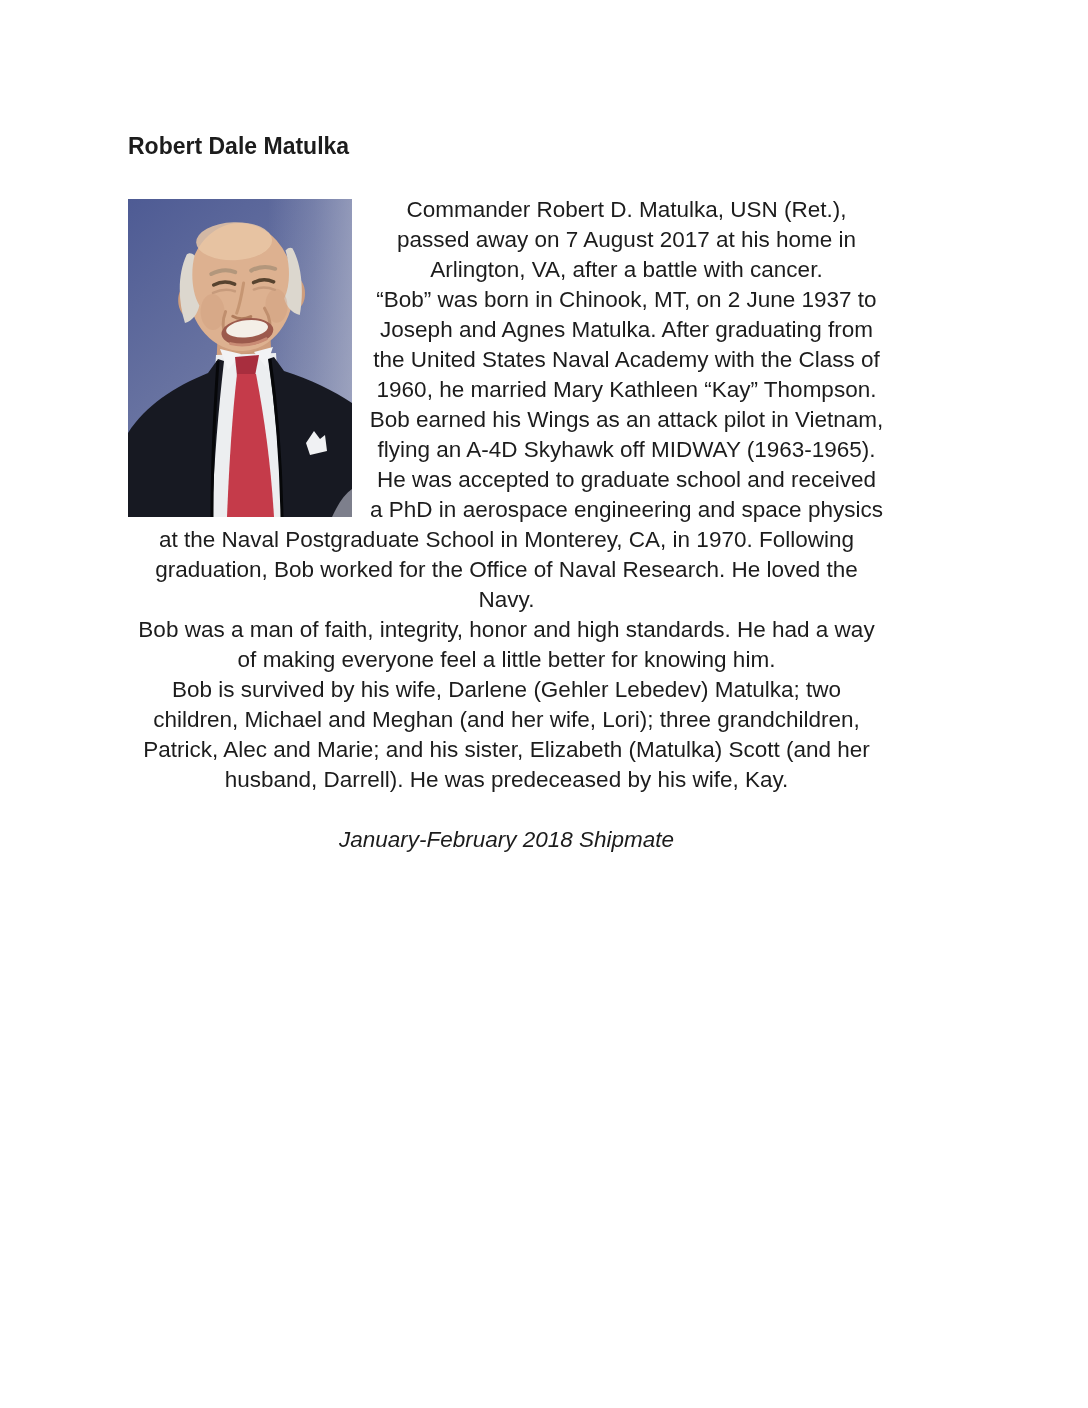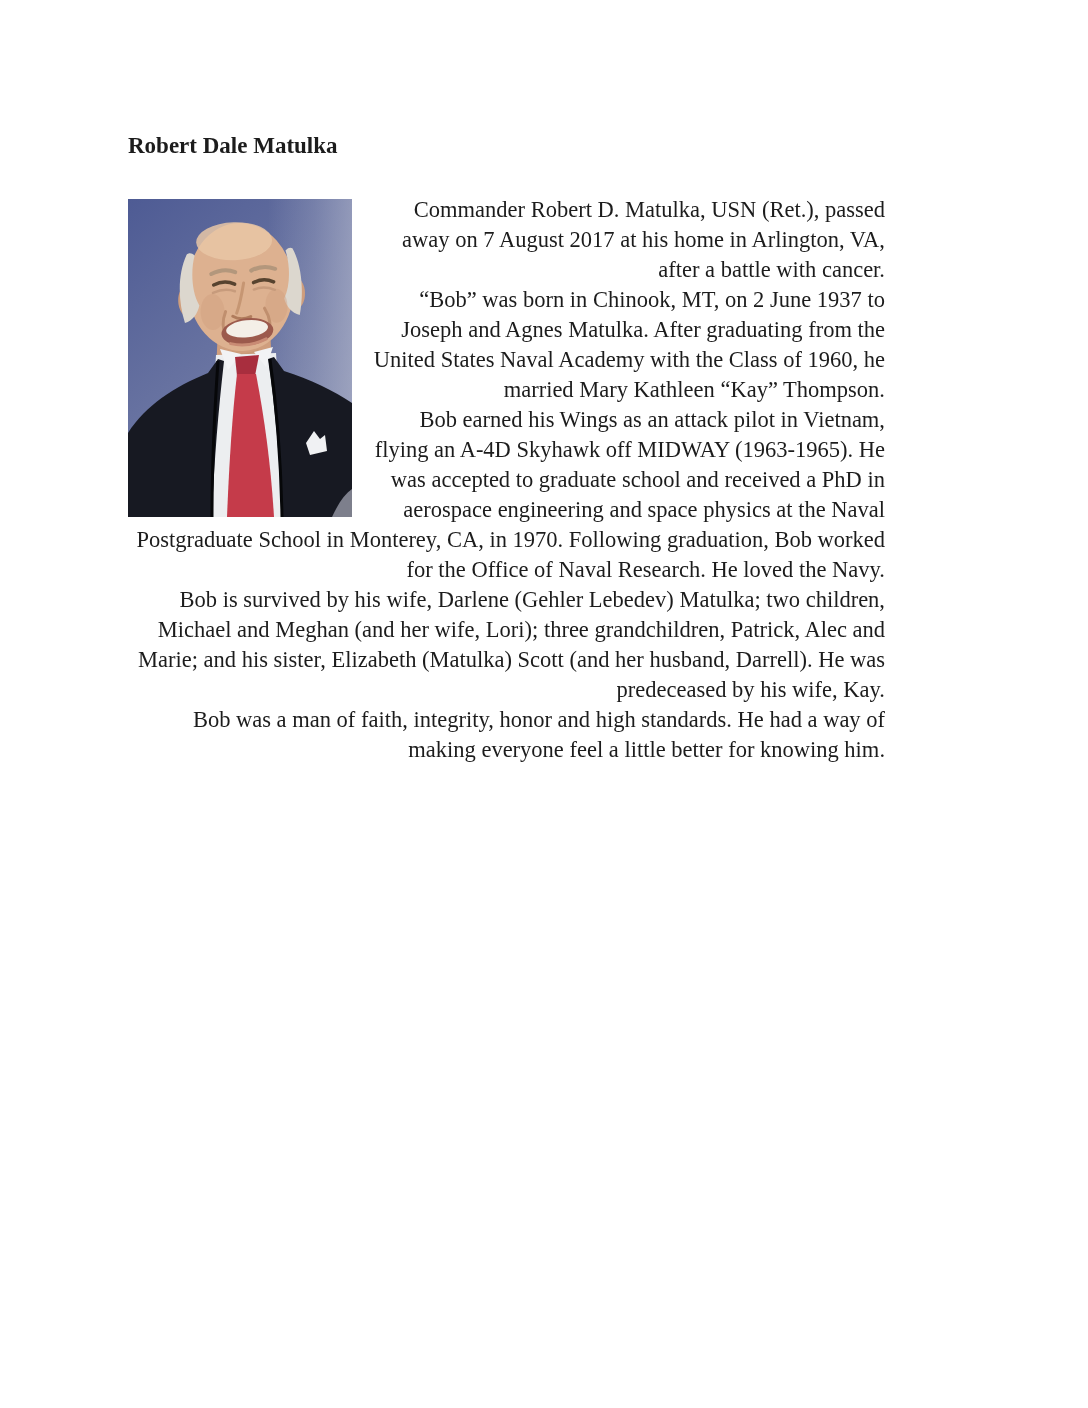--- a/index.html
+++ b/index.html
@@ -7,21 +7,21 @@
     padding: 0;
     background: #ffffff;
   }
   .page {
     position: relative;
     width: 1013px;
     height: 1408px;
     background: var(--page-bg, #ffffff);
     box-sizing: border-box;
     padding: 131px 128px 8px 128px;
-    font-family: Liberation Serif, serif;
+    font-family: Liberation Sans, sans-serif;
     color: var(--text, #1c1c1c);
     overflow: hidden;
   }
   .doc-title {
     font-size: 23px;
     font-weight: bold;
     line-height: 30px;
     margin: 0 0 34px 0;
   }
   .doc-body {
@@ -39,21 +39,21 @@
     height: 318px;
     margin: 4px 16px 8px 0;
   }
   .portrait svg {
     display: block;
     width: 224px;
     height: 318px;
   }
   .doc-body p {
     margin: 0;
-    text-align: right;
+    text-align: center;
   }
   .signature {
     margin-top: 30px;
     font-style: italic;
   }
 </style>
 </head>
 <body>
 
 <div class="page">
@@ -130,20 +130,21 @@
 
         <path d="M178,244 L186,232 L192,240 L197,236 L199,252 L182,256 Z" fill="#f0f1f3"></path>
 
         <path d="M224,318 L204,318 C211,303 217,295 224,290 Z" style="fill:var(--sleeve-gray,#7d7f8c)"></path>
       </svg>
     </div>
 
     <p>Commander Robert D. Matulka, USN (Ret.), passed away on 7 August 2017 at his home in Arlington, VA, after a battle with cancer.</p>
     <p>“Bob” was born in Chinook, MT, on 2 June 1937 to Joseph and Agnes Matulka. After graduating from the United States Naval Academy with the Class of 1960, he married Mary Kathleen “Kay” Thompson.</p>
     <p>Bob earned his Wings as an attack pilot in Vietnam, flying an A-4D Skyhawk off MIDWAY (1963-1965). He was accepted to graduate school and received a PhD in aerospace engineering and space physics at the Naval Postgraduate School in Monterey, CA, in 1970. Following graduation, Bob worked for the Office of Naval Research. He loved the Navy.</p>
+    <p>Bob was a man of faith, integrity, honor and high standards. He had a way of making everyone feel a little better for knowing him.</p>
     <p>Bob is survived by his wife, Darlene (Gehler Lebedev) Matulka; two children, Michael and Meghan (and her wife, Lori); three grandchildren, Patrick, Alec and Marie; and his sister, Elizabeth (Matulka) Scott (and her husband, Darrell). He was predeceased by his wife, Kay.</p>
-    <p>Bob was a man of faith, integrity, honor and high standards. He had a way of making everyone feel a little better for knowing him.</p>
 
     <div class="signature">
+      <p>January-February 2018 Shipmate</p>
     </div>
 
   </div>
 </div>
 
 </body></html>

